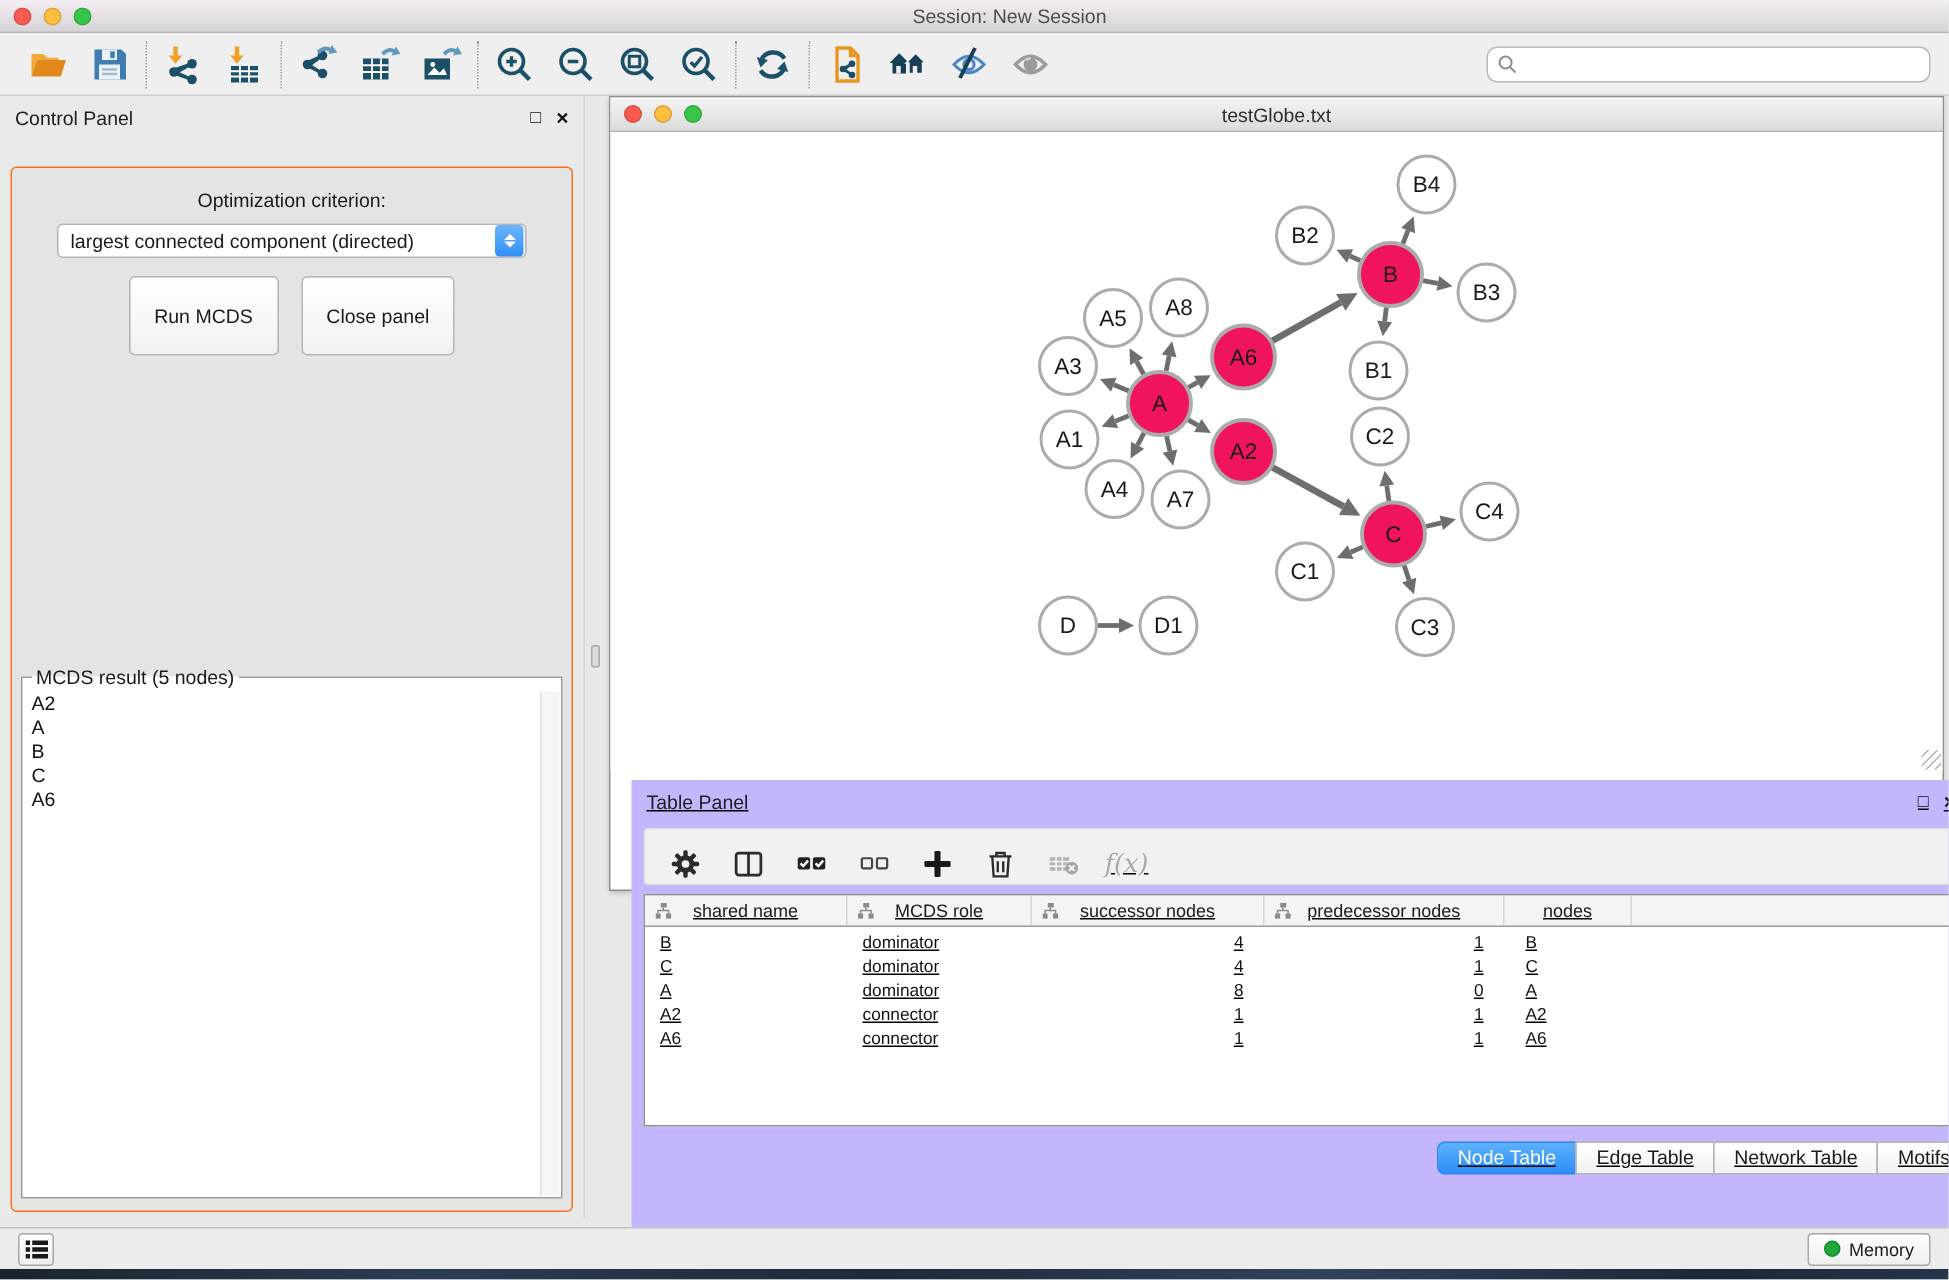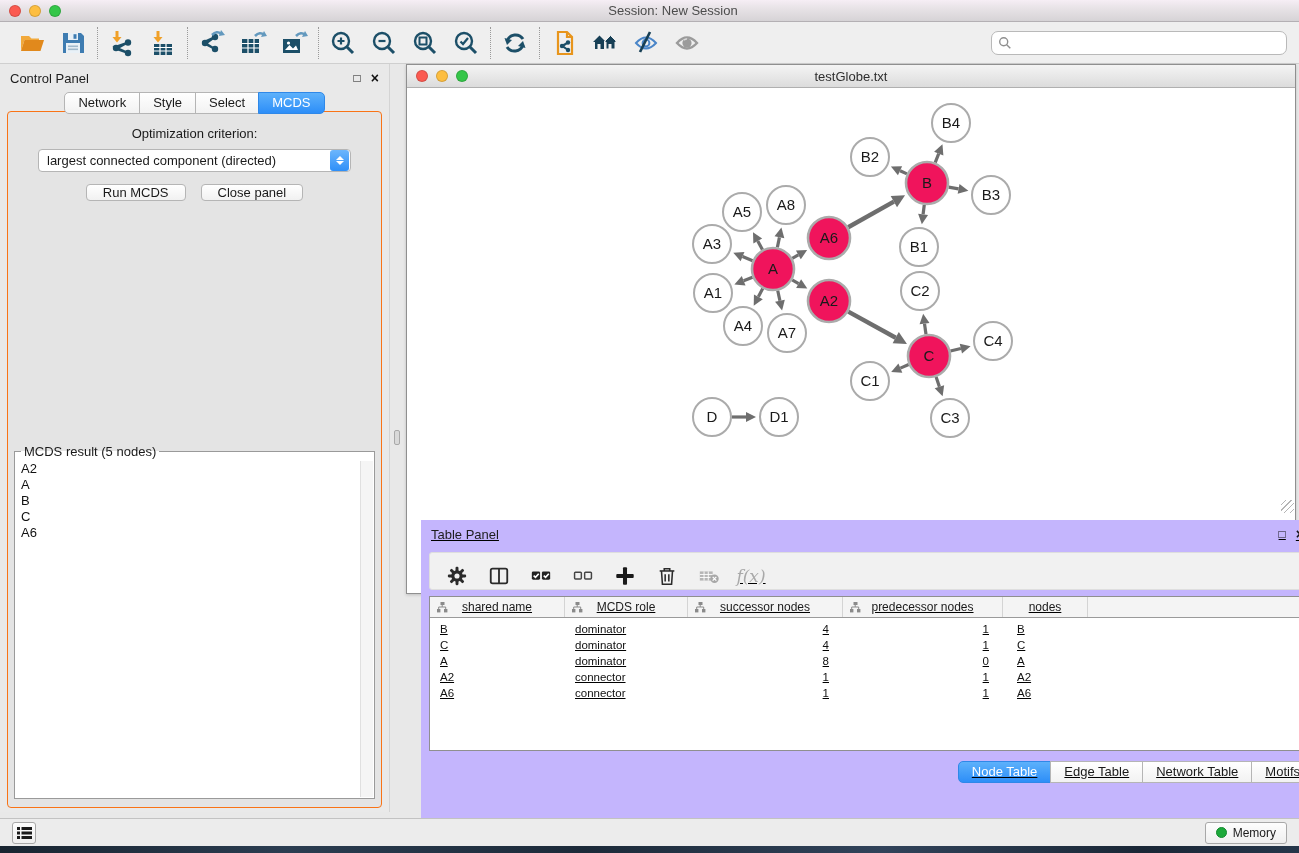--- a/index.html
+++ b/index.html
@@ -41,21 +41,21 @@
   .seg.active { background:linear-gradient(#5db1fb,#2d8ef8); border-color:#2f88e8; color:#fff; }
   .cp-card { position:absolute; left:7px; right:7px; top:47px; bottom:4px; background:#e4e4e4; border:1px solid #f97316; border-radius:4px; }
   .opt-label { text-align:center; font-size:13px; color:#1a1a1a; margin-top:14px; }
   .dropdown { margin:8px auto 0; width:313px; height:23px; background:#fff; border:1px solid #b5b5b5; border-radius:4px; display:flex; align-items:center; position:relative; }
   .dropdown-value { flex:1; font-size:13px; color:#1a1a1a; padding-left:8px; white-space:nowrap; overflow:hidden; }
   .dd-stepper { width:19px; height:21px; background:linear-gradient(#6cb6fc,#2e8ff8); border-radius:3px; margin-right:1px; display:flex; flex-direction:column; align-items:center; justify-content:center; gap:1px; }
   .dd-stepper span { width:0; height:0; border-left:4px solid transparent; border-right:4px solid transparent; }
   .dd-up { border-bottom:4px solid #fff; }
   .dd-down { border-top:4px solid #fff; }
   .cp-buttons { display:flex; justify-content:center; gap:15px; margin-top:12px; }
-  .push-btn { border:1px solid #b5b5b5; background:linear-gradient(#ffffff,#f1f1f1); border-radius:4px; font-size:13px; color:#1a1a1a; padding:0 16px; font-family:"Liberation Sans",sans-serif;text-align:center; }
+  .push-btn { border:1px solid #b5b5b5; background:linear-gradient(#ffffff,#f1f1f1); border-radius:4px; font-size:13px; color:#1a1a1a; padding:18px 16px; font-family:"Liberation Sans",sans-serif;text-align:center; }
 
   fieldset.result-box { position:absolute; left:6px; right:6px; top:332px; bottom:8px; border:1px solid #9a9a9a; background:#fff; }
   fieldset.result-box legend { font-size:13px; color:#1a1a1a; margin-left:6px; padding:0 3px; background:transparent; }
   .result-list { position:absolute; left:1px; right:14px; top:2px; bottom:1px; overflow:hidden; padding-left:5px; }
   .result-item { font-size:13px; color:#111; line-height:16px; }
   .result-scrollbar { position:absolute; right:1px; top:2px; bottom:1px; width:13px; background:#f5f5f5; border-left:1px solid #e0e0e0; }
 
   
   .grip-v { position:absolute; left:394px; top:366px; width:6px; height:15px; background:#d9d9d9; border:1px solid #a9a9a9; border-radius:2px; }
   .grip-h { position:absolute; left:845px; top:451px; width:15px; height:6px; background:#d9d9d9; border:1px solid #a9a9a9; border-radius:2px; }
@@ -287,26 +287,20 @@
     </div>
   </div>
 
   <div class="main">
 
     <div class="control-panel">
       <div class="panel-header">
         <span class="panel-title">Control Panel</span>
         <span class="win-btn">□</span>
         <span class="win-btn close">×</span>
-      </div>
-      <div class="cp-tabs">
-        <div class="seg">Network</div>
-        <div class="seg">Style</div>
-        <div class="seg">Select</div>
-        <div class="seg active">MCDS</div>
       </div>
       <div class="cp-card">
         <div class="opt-label">Optimization criterion:</div>
         <div class="dropdown">
           <span class="dropdown-value">largest connected component (directed)</span>
           <span class="dd-stepper">
               <span class="dd-up"></span>
               <span class="dd-down"></span>
             </span>
         </div>

